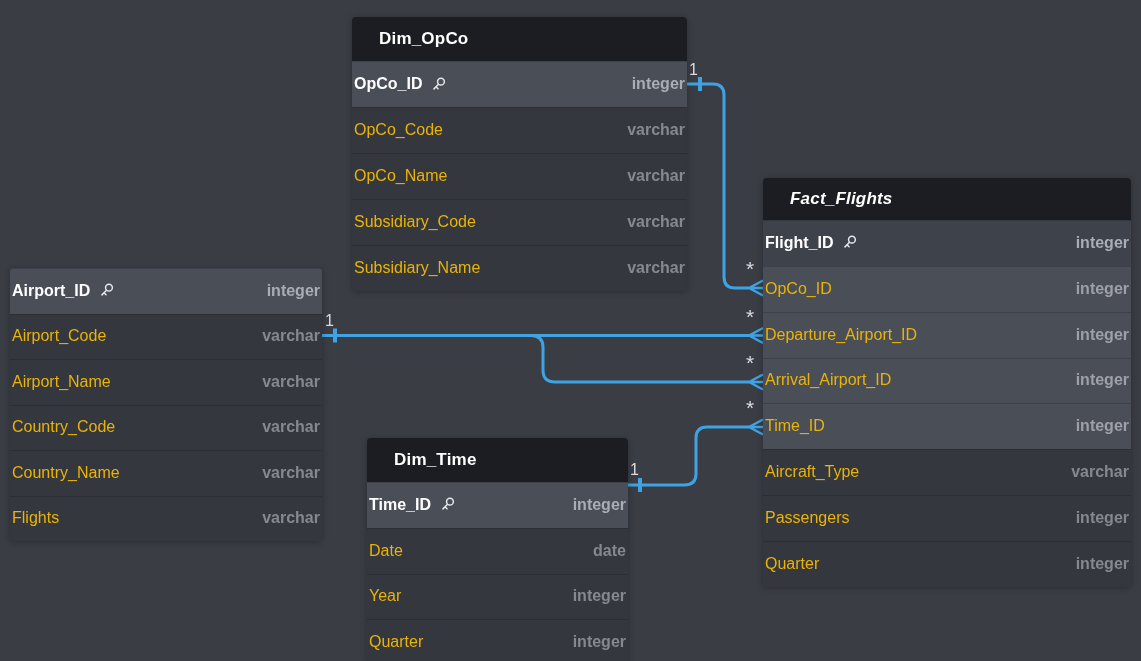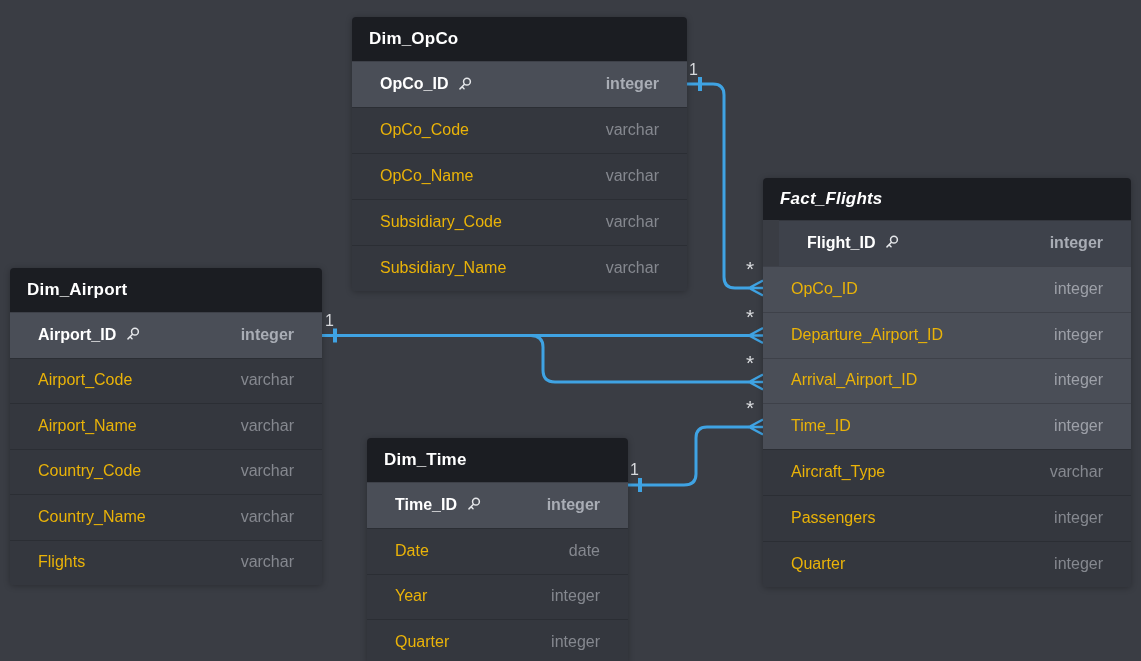--- a/index.html
+++ b/index.html
@@ -9,35 +9,35 @@
     font-family:"Liberation Sans","DejaVu Sans",sans-serif;
     position:relative;
   }
   .canvas{position:absolute;inset:0;width:1141px;height:661px;}
   .tbl{
     position:absolute;border-radius:4px;overflow:hidden;
     box-shadow:0 1px 6px rgba(0,0,0,.28);
   }
   .hdr{
     height:44px;background:#1b1d22;color:#ffffff;
-    display:flex;align-items:center;padding:0 17px;
+    display:flex;align-items:center;padding:0 27px;
     font-weight:700;font-size:17px;letter-spacing:.2px;
   }
   .tbl.fact .hdr{height:42px;font-style:italic;}
   .row{
     height:var(--rh,46px);
     display:flex;align-items:center;justify-content:space-between;
-    padding:0 28px;background:#34373e;
+    padding:0 2px;background:#34373e;
     box-shadow:inset 0 1px 0 rgba(0,0,0,.16);
     font-size:16px;
   }
   .row.hl{background:#4a4e57;}
-  .row.pkf{background:#3e424b;margin-left:16px;}
+  .row.pkf{background:#3e424b;}
   .fname{color:#eab308;display:flex;align-items:center;gap:8px;white-space:nowrap;}
-  .ftype{color:#85888f;white-space:nowrap;}
+  .ftype{color:#85888f;white-space:nowrap;font-weight:bold;}
   .row.hl .ftype{color:#9da0a8;}
   .row.pk .fname{font-weight:700;color:#ffffff;}
   .row.pk .ftype{font-weight:700;color:#a9adb5;}
   .keyicon{display:inline-flex;align-items:center;}
   .keyicon svg{display:block;}
   svg.rel-overlay{position:absolute;inset:0;pointer-events:none;}
   .card-label{
     position:absolute;color:#d9dbde;line-height:1;
     font-size:16px;font-weight:400;
   }
@@ -110,21 +110,20 @@
       <span class="fname">Subsidiary_Code</span>
       <span class="ftype">varchar</span>
     </div>
     <div class="row">
       <span class="fname">Subsidiary_Name</span>
       <span class="ftype">varchar</span>
     </div>
   </div>
 
   <div class="tbl" style="left:10px;top:268px;width:312px;--rh:45.5px">
-    <div class="hdr">Dim_Airport</div>
     <div class="row pk hl">
       <span class="fname">
         <span>Airport_ID</span>
         <span class="keyicon">
           <svg width="17" height="17" viewBox="0 0 18 18" stroke="#e4e6e9" stroke-width="1.6" fill="none" stroke-linecap="round">
             <circle cx="11.6" cy="6" r="3.6"></circle>
               <path d="M9 8.8 L4.2 13.6 M6.4 11.4 L8.5 13.5"></path>
           </svg>
         </span>
       </span>

